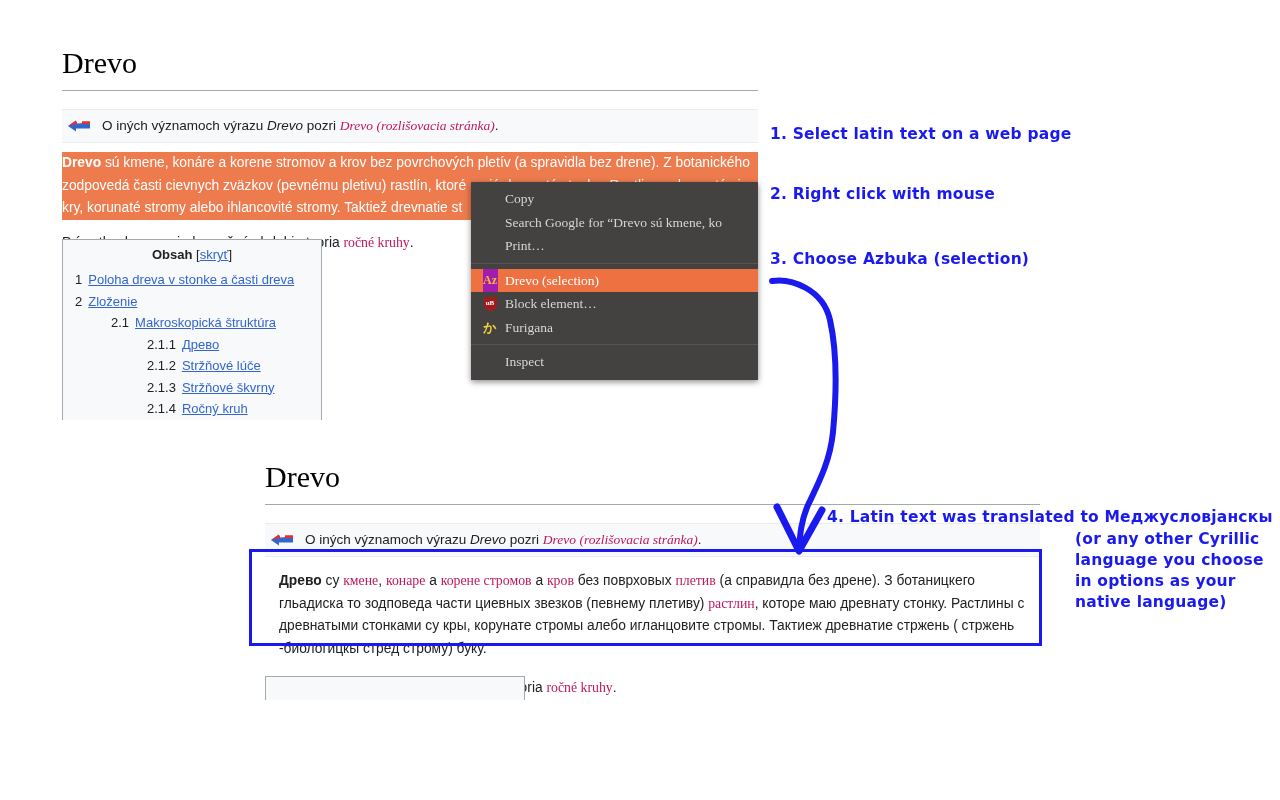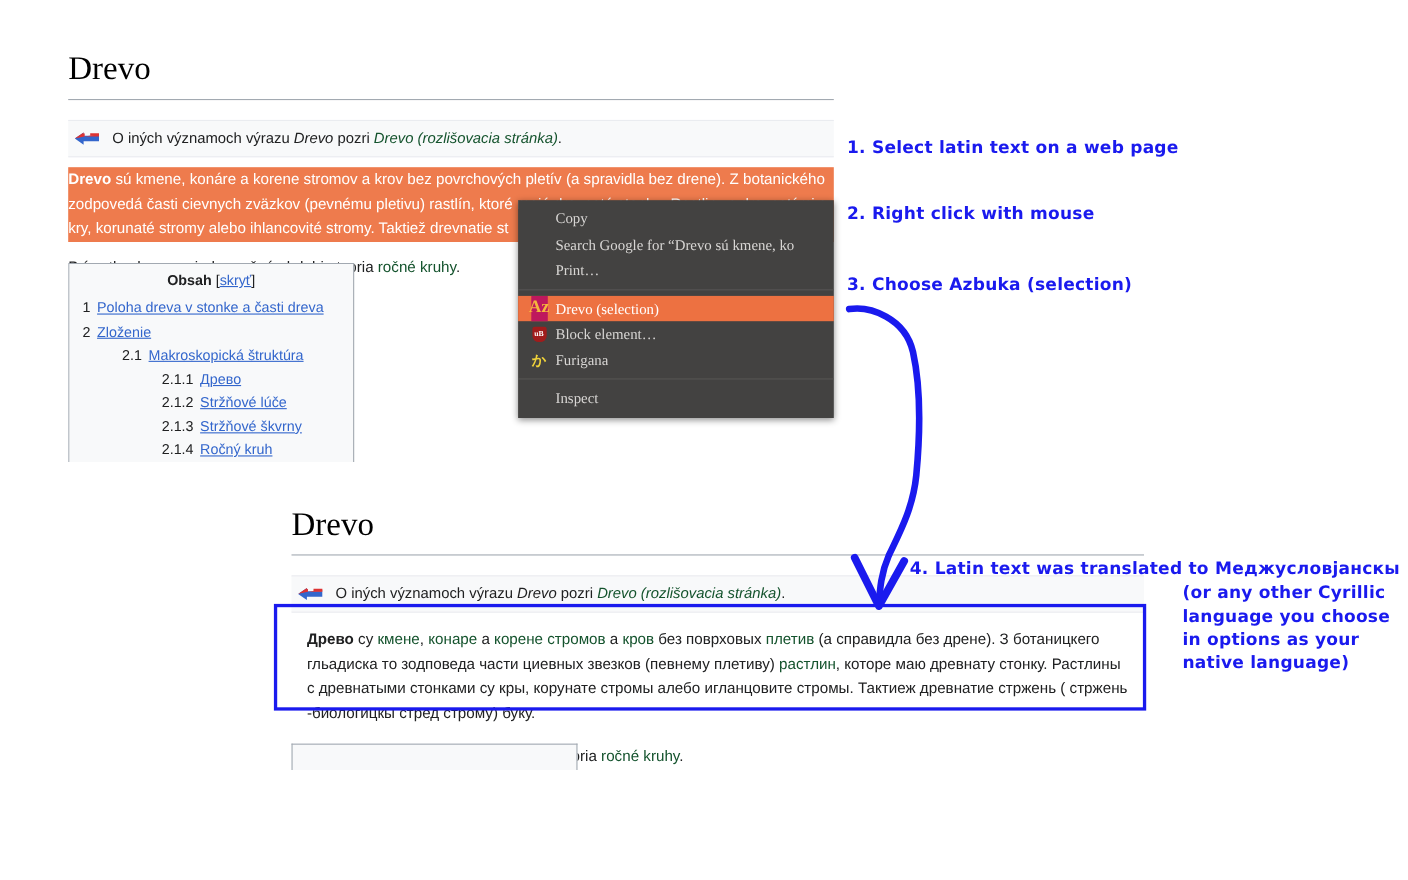--- a/index.html
+++ b/index.html
@@ -46,22 +46,23 @@
   }
   .hatnote-icon {
     width: 24px;
     height: 14px;
     margin: 0 10px 0 6px;
     flex: none;
     display: block;
   }
   .hatnote em { font-style: italic; }
   .hatnote a, .wlink {
-    color: #14532d;
+    color: #be185d;
     text-decoration: none;
+    font-family: Liberation Serif, serif;
   }
   .wlink-italic { font-style: italic; }
 
   .body-para {
     font-size: 13.8px;
     line-height: 22px;
     color: #202122;
     margin: 0;
   }
   .body-para b { font-weight: bold; }
@@ -249,21 +250,21 @@
       </div>
       <div class="ctx-item">
         <span class="ctx-label">Search Google for “Drevo sú kmene, ko</span>
       </div>
       <div class="ctx-item">
         <span class="ctx-label">Print…</span>
       </div>
       <div class="ctx-sep"></div>
       <div class="ctx-item highlight with-icon">
         <span class="ctx-icon">
-          <span style="display:flex;align-items:center;justify-content:center;line-height:1;color:#f5b73d; font-weight:bold; font-size:16px; background:#be185d; border-radius:2px; width:15px; height:30px;">Аz</span>
+          <span style="display:flex;align-items:center;justify-content:center;line-height:1;color:#f5b73d; font-weight:bold; font-size:12px; background:#a21caf; border-radius:2px; width:15px; height:30px;">Аz</span>
         </span>
         <span class="ctx-label">Drevo (selection)</span>
       </div>
       <div class="ctx-item with-icon">
         <span class="ctx-icon">
           <span style="display:flex;align-items:center;justify-content:center;line-height:1;color:#ffffff; font-weight:bold; font-size:7px; background:#a01c1c; width:13px; height:14px; border-radius:2px 2px 6px 6px;">uB</span>
         </span>
         <span class="ctx-label">Block element…</span>
       </div>
       <div class="ctx-item with-icon">

